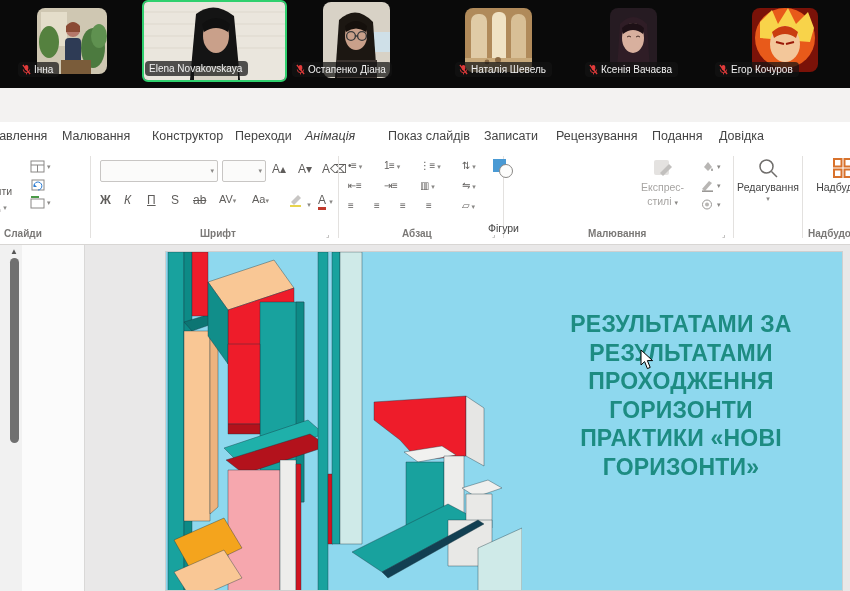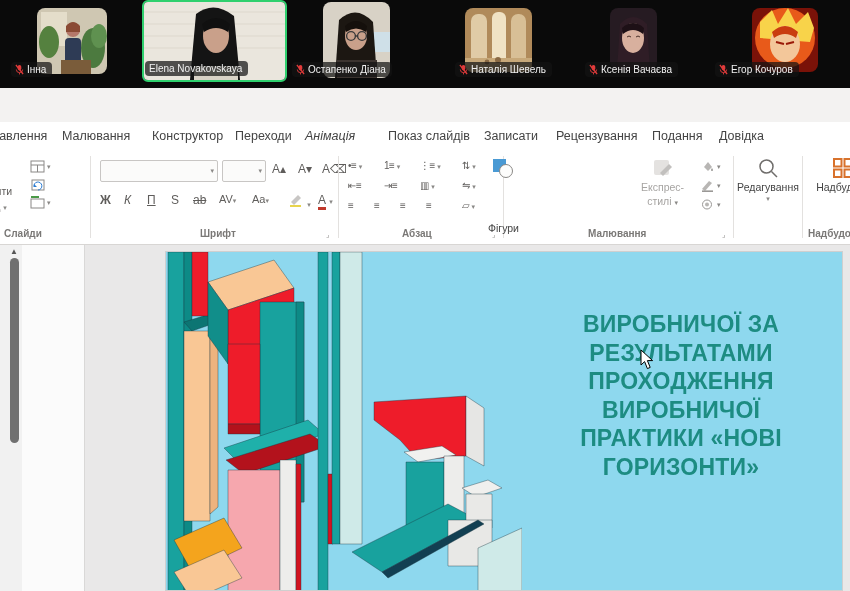--- a/index.html
+++ b/index.html
@@ -146,21 +146,21 @@
       <svg viewBox="0 0 66 64">
         <rect width="66" height="64" fill="#7a1208"></rect>
         <circle cx="33" cy="30" r="30" fill="#e85a1a"></circle>
         <path d="M8 14 L20 2 L26 16 L36 0 L44 16 L56 4 L62 20 L58 34 L8 30 Z" fill="#f8d34a"></path>
         <ellipse cx="33" cy="36" rx="15" ry="18" fill="#f3c79a"></ellipse>
         <path d="M20 24 q13 -12 26 0 l-2 6 q-11 -8 -22 0 z" fill="#c93c10"></path>
         <path d="M24 34 l8 2 M42 34 l-8 2" stroke="#9a1a08" stroke-width="2"></path>
       </svg>
     </div>
 
-    <div class="chip" style="left:11px;top:62px;">
+    <div class="chip" style="left:18px;top:62px;">
       <svg viewBox="0 0 10 12">
           <rect x="3" y="1" width="4" height="6" rx="2" style="fill:var(--c-mic,#e23b3b)"></rect>
           <path d="M1.5 6 a3.5 3.5 0 0 0 7 0 M5 9.5 v2" stroke="var(--c-mic,#e23b3b)" fill="none"></path>
           <line x1="1" y1="1" x2="9" y2="11" stroke="var(--c-mic,#e23b3b)" stroke-width="1.4"></line>
         </svg>
       <span>Інна</span>
     </div>
     <div class="chip" style="left:145px;top:61px;">
       <span>Elena Novakovskaya</span>
     </div>
@@ -444,24 +444,24 @@
         <rect class="ol" x="300" y="242" width="26" height="34" style="fill:#e9e9e7"></rect>
         <rect class="ol" x="282" y="268" width="44" height="46" style="fill:#e8e8e6"></rect>
         <polygon class="ol" points="312,296 356,276 356,340 312,340" style="fill:var(--c-cyan,#cfeae8)"></polygon>
         <polygon class="ol" points="216,320 312,268 318,272 222,326" style="fill:#123f52"></polygon>
 
         <polygon class="ol" points="8,288 58,266 76,296 26,320" style="fill:var(--c-orange,#f4a41d)"></polygon>
         <polygon class="ol" points="8,320 58,298 76,326 26,348" style="fill:var(--c-peach,#f9c795)"></polygon>
       </svg>
 
       <div id="slide-title">
-        <div>ВИРОБНИЧОЇ ЗА</div>
+        <div>РЕЗУЛЬТАТАМИ ЗА</div>
         <div>РЕЗУЛЬТАТАМИ</div>
         <div>ПРОХОДЖЕННЯ</div>
-        <div>ВИРОБНИЧОЇ</div>
+        <div>ГОРИЗОНТИ</div>
         <div>ПРАКТИКИ «НОВІ</div>
         <div>ГОРИЗОНТИ»</div>
       </div>
     </div>
   </div>
 
   <svg id="cursor" class="abs" viewBox="0 0 14 21">
     <path d="M1,1 L1,16 L4.6,12.6 L7.4,19.6 L10.2,18.4 L7.4,11.6 L12.6,11.6 Z" fill="#fff" stroke="#000" stroke-width="1"></path>
   </svg>
 </div>

